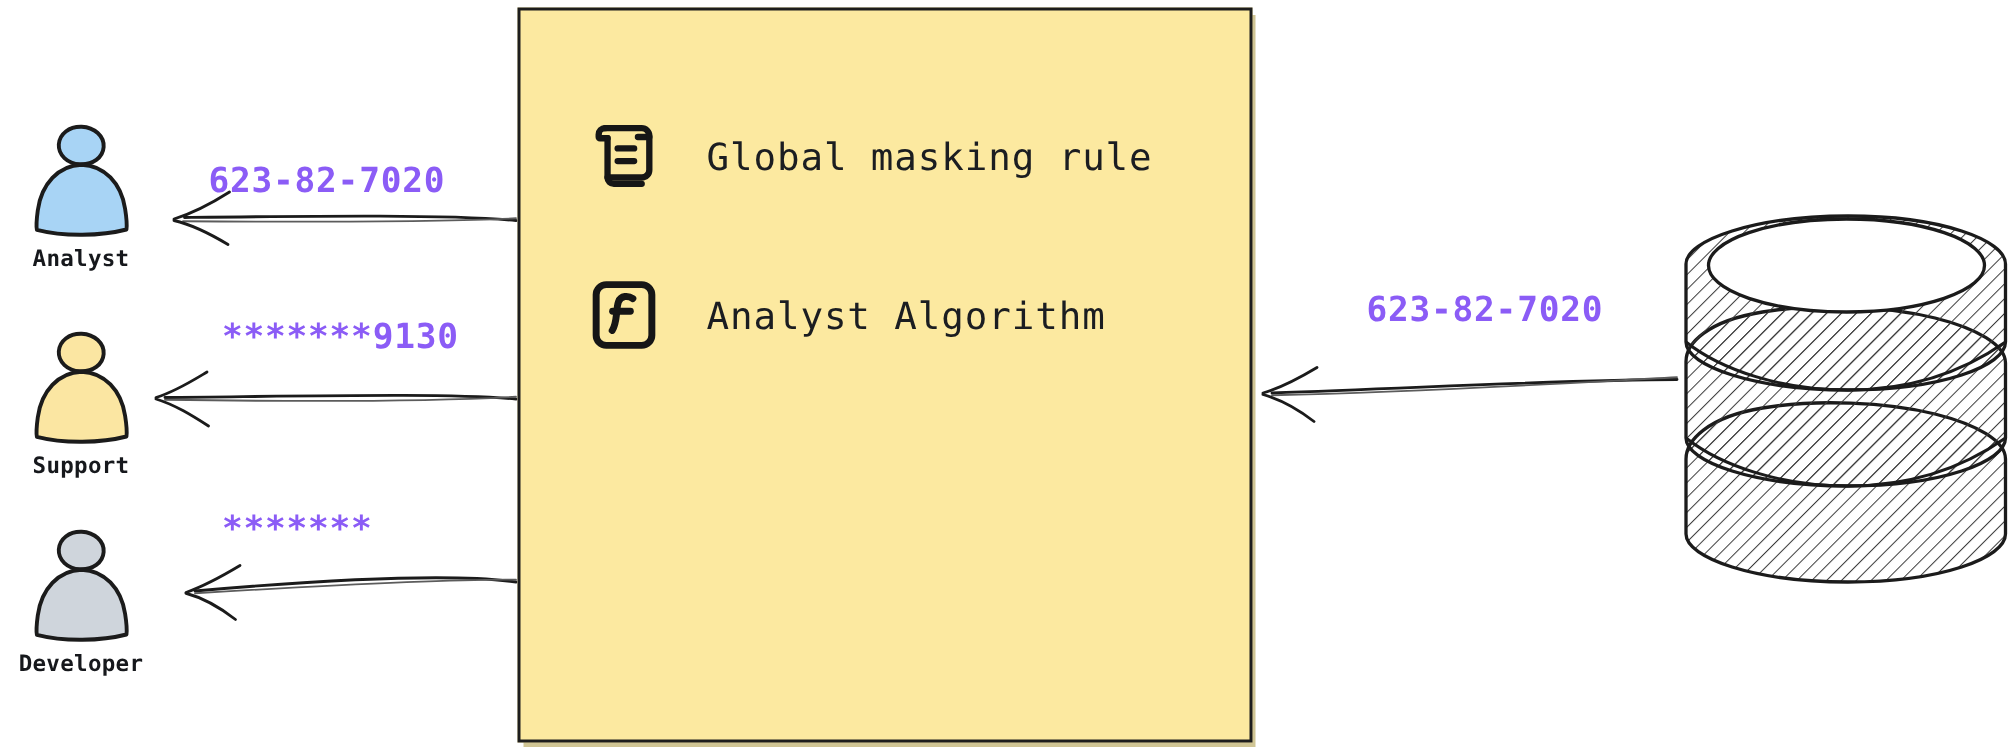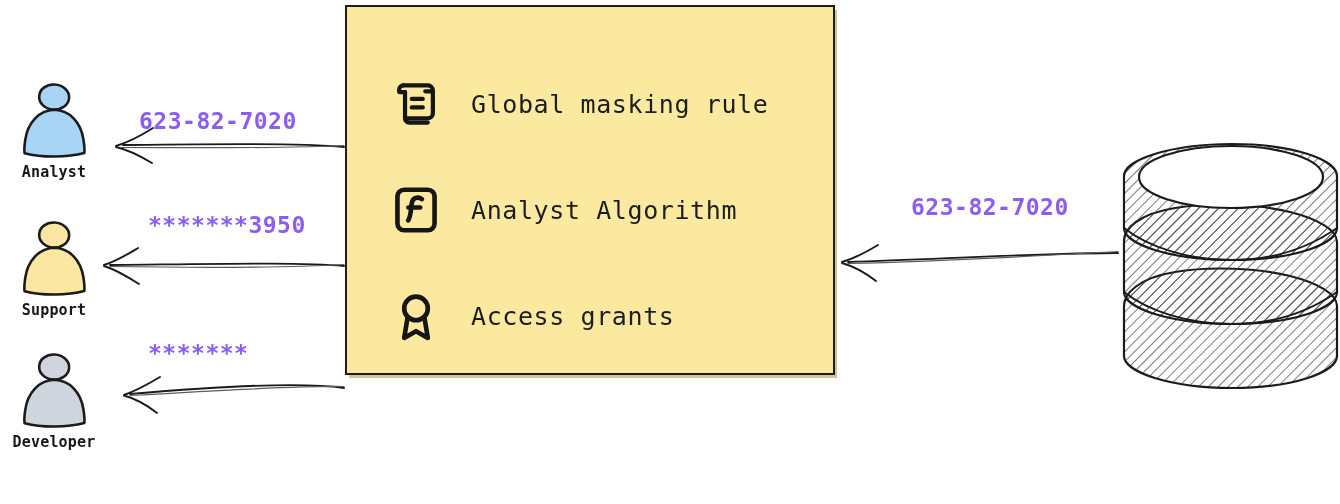--- a/index.html
+++ b/index.html
@@ -66,21 +66,21 @@
   #label-support   { left: 148px; top: 212px; }
   #label-developer { left: 148px; top: 340px; }
   #label-db        { left: 911px; top: 194px; }
 
   
   #policy-box {
     position: absolute;
     left: 345px;
     top: 5px;
     width: 490px;
-    height: 370px;
+    height: 490px;
     background: #fce9a0;
     border: 2px solid #1d1d1d;
     box-sizing: border-box;
     box-shadow: 3px 4px 0 -1px rgba(170, 150, 60, 0.55);
   }
   #policy-list {
     position: absolute;
     left: 0;
     top: 0;
     width: 100%;
@@ -180,21 +180,21 @@
 
   <div class="actor" id="actor-developer">
     <svg class="glyph" viewBox="0 0 120 84">
       <path d="M60.5,6.5 C52.2,6.2 45.6,11.2 45.2,18.3 C44.8,25.3 50.9,31.1 59.3,31.5 C67.8,31.9 74.6,27.1 75.1,20.0 C75.6,12.8 69.0,6.9 60.5,6.5 Z" fill="#cfd5dc" stroke="#1b1b1b" stroke-width="2.6" stroke-linejoin="round"></path>
       <path d="M60.4,31.8 C45.0,32.3 33.6,44.6 31.2,62.1 C30.4,68.0 30.0,72.4 30.6,75.2 C40.0,77.6 51.0,78.6 60.8,78.5 C70.4,78.4 81.2,77.4 90.3,75.0 C90.8,71.8 90.3,67.0 89.4,61.2 C86.8,44.2 75.6,32.3 60.4,31.8 Z" fill="#cfd5dc" stroke="#1b1b1b" stroke-width="2.6" stroke-linejoin="round"></path>
     </svg>
     <span class="actor-label">Developer</span>
   </div>
 
   <div class="edge-label" id="label-analyst">623-82-7020</div>
-  <div class="edge-label" id="label-support">*******3950</div>
+  <div class="edge-label" id="label-support">*******9130</div>
   <div class="edge-label" id="label-developer">*******</div>
   <div class="edge-label" id="label-db">623-82-7020</div>
 
   <div id="policy-box">
     <div id="policy-list">
 
       <div class="policy-row">
         <svg class="row-icon" viewBox="0 0 64 64">
           <g fill="none" stroke="#161616" stroke-width="5" stroke-linecap="round" stroke-linejoin="round">
             <path d="M17,10 h29 a6,6 0 0 1 6,6 v1 h-9"></path>
@@ -211,27 +211,20 @@
 
       <div class="policy-row">
         <svg class="row-icon" viewBox="0 0 64 64">
           <rect x="10" y="8" width="44" height="48" rx="8" ry="8" fill="none" stroke="#161616" stroke-width="5.5"></rect>
           <path d="M39,19 c-3.5,-2.5 -9.5,-2.6 -11.4,2.6 c-0.9,2.6 -1.1,5.3 -1.3,8.0 c-0.6,5.4 -1.0,11.0 -3.6,14.6" fill="none" stroke="#161616" stroke-width="5.5" stroke-linecap="round" stroke-linejoin="round"></path>
           <path d="M23,29 h14" fill="none" stroke="#161616" stroke-width="5.5" stroke-linecap="round"></path>
         </svg>
         <span class="row-text">Analyst Algorithm</span>
       </div>
 
-      <div class="policy-row">
-        <svg class="row-icon" viewBox="0 0 64 64">
-          <circle cx="32" cy="23" r="14" fill="none" stroke="#161616" stroke-width="5.5"></circle>
-          <path d="M22,34 L18,58 L32,50 L46,58 L42,34" fill="none" stroke="#161616" stroke-width="5.5" stroke-linecap="round" stroke-linejoin="round"></path>
-        </svg>
-        <span class="row-text">Access grants</span>
-      </div>
 
     </div>
   </div>
 
   <div id="database">
     <svg viewBox="0 0 226 280">
       <defs>
         <pattern id="hatch" width="7" height="7" patternTransform="rotate(45)" patternUnits="userSpaceOnUse">
           <line x1="0" y1="0" x2="0" y2="7" stroke="#3b3b3b" stroke-width="1.35"></line>
         </pattern>

